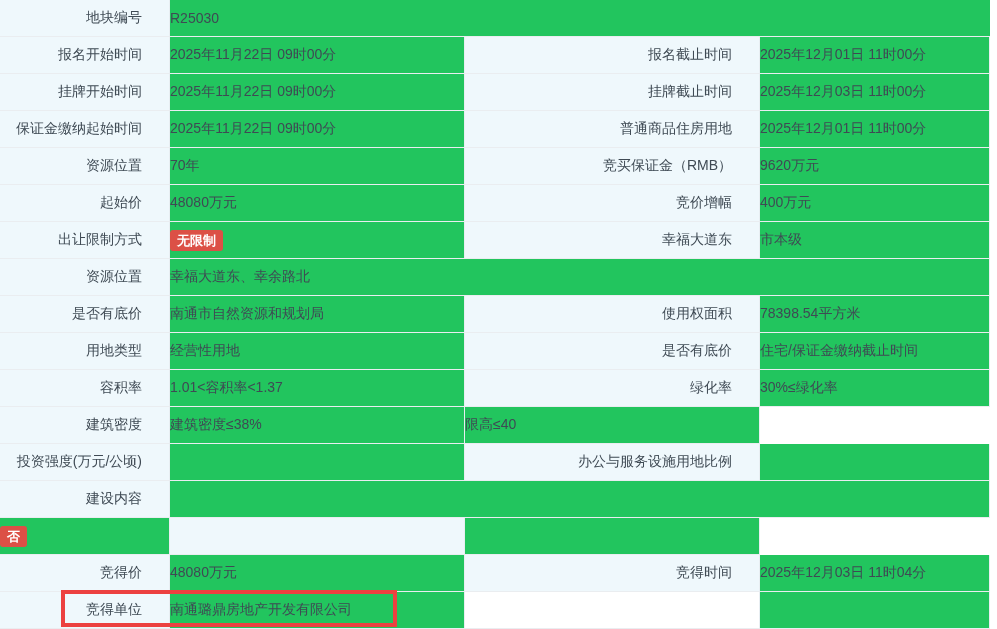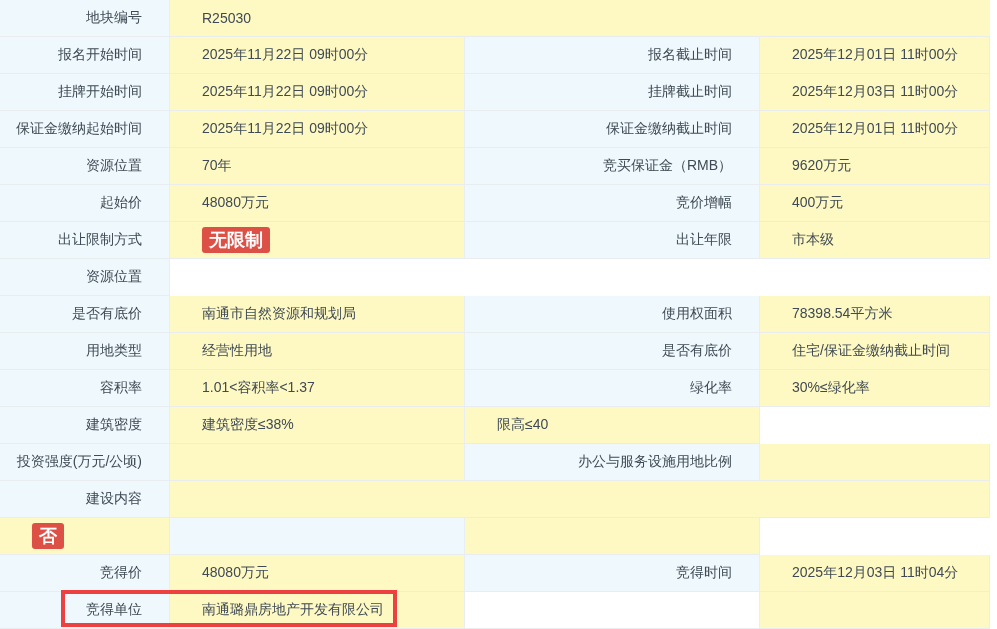--- a/index.html
+++ b/index.html
@@ -3,24 +3,24 @@
 <meta charset="utf-8">
 <style>
   html,body{margin:0;padding:0;background:#ffffff;}
   body{font-family:"Liberation Sans","DejaVu Sans",sans-serif;}
   .table{position:relative;width:872px;color:#3f4a54;font-size:14px;}
   .row{display:grid;grid-template-columns:170px 295px 295px 230px;height:37px;box-sizing:border-box;}
   .cell{display:flex;align-items:center;box-sizing:border-box;border-bottom:1px solid #eaedf0;
         border-right:1px solid #e8eef2;overflow:hidden;white-space:nowrap;}
   .lbl{background:#eff8fc;justify-content:flex-end;padding-right:27px;}
   .lbl.white{background:#ffffff;}
-  .val{background:#fef9c3;padding-left:32px;}
+  .val{background:#22c55e;}
   .span2{grid-column:2/5;}
   .nbr{border-right:none;}
-  .badge{display:inline-block;background:#dc5046;color:#ffffff;font-weight:bold;font-size:18px;
+  .badge{display:inline-block;background:#dc5046;color:#ffffff;font-weight:bold;font-size:13px;
          line-height:1;padding:4px 7px;border-radius:3px;}
   .hl-box{position:absolute;left:61px;top:590px;width:336px;height:37px;border:4px solid #ec4140;
           box-sizing:border-box;z-index:5;pointer-events:none;}
 </style>
 </head>
 <body>
 
 <div class="table">
 
   <div class="row">
@@ -38,21 +38,21 @@
   <div class="row">
     <div class="cell lbl">挂牌开始时间</div>
     <div class="cell val">2025年11月22日 09时00分</div>
     <div class="cell lbl">挂牌截止时间</div>
     <div class="cell val">2025年12月03日 11时00分</div>
   </div>
 
   <div class="row">
     <div class="cell lbl">保证金缴纳起始时间</div>
     <div class="cell val">2025年11月22日 09时00分</div>
-    <div class="cell lbl">保证金缴纳截止时间</div>
+    <div class="cell lbl">普通商品住房用地</div>
     <div class="cell val">2025年12月01日 11时00分</div>
   </div>
 
   <div class="row">
     <div class="cell lbl">资源位置</div>
     <div class="cell val">70年</div>
     <div class="cell lbl">竞买保证金（RMB）</div>
     <div class="cell val">9620万元</div>
   </div>
 
@@ -61,26 +61,27 @@
     <div class="cell val">48080万元</div>
     <div class="cell lbl">竞价增幅</div>
     <div class="cell val">400万元</div>
   </div>
 
   <div class="row">
     <div class="cell lbl">出让限制方式</div>
     <div class="cell val">
       <span class="badge">无限制</span>
     </div>
-    <div class="cell lbl">出让年限</div>
+    <div class="cell lbl">幸福大道东</div>
     <div class="cell val">市本级</div>
   </div>
 
   <div class="row">
     <div class="cell lbl">资源位置</div>
+    <div class="cell val span2">幸福大道东、幸余路北</div>
   </div>
 
   <div class="row">
     <div class="cell lbl">是否有底价</div>
     <div class="cell val">南通市自然资源和规划局</div>
     <div class="cell lbl">使用权面积</div>
     <div class="cell val">78398.54平方米</div>
   </div>
 
   <div class="row">

